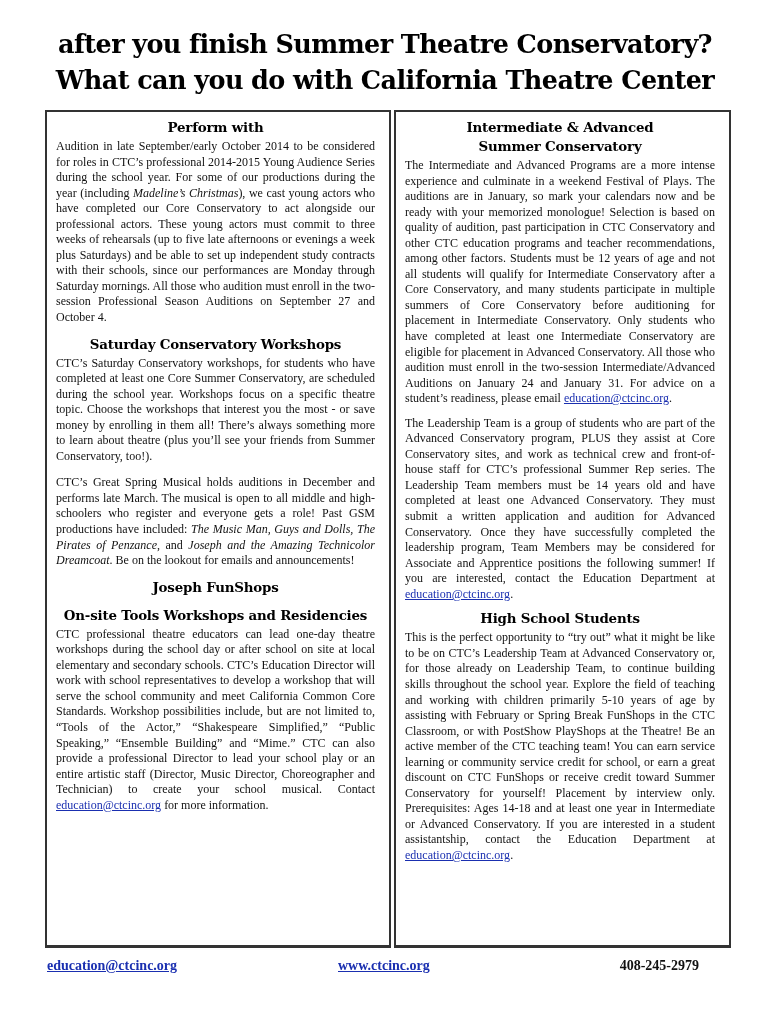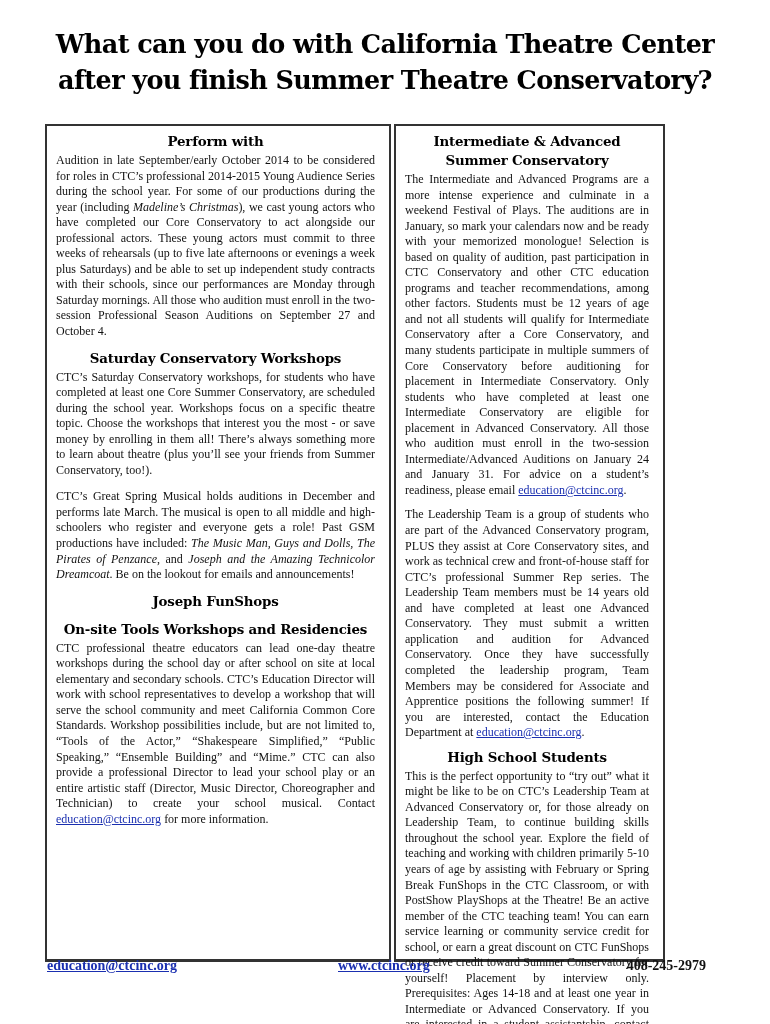--- a/index.html
+++ b/index.html
@@ -9,52 +9,51 @@
   }
   .title {
     position: absolute; left: 0; top: 26px; width: 770px;
     text-align: center; font-family: "DejaVu Serif", serif; font-weight: bold;
     font-size: 25.5px; line-height: 36px; letter-spacing: -0.6px; color: #000;
   }
   .col {
     position: absolute; top: 110px; height: 838px; box-sizing: border-box;
     border: 2px solid #333; border-right-width: 2px; border-bottom-width: 3px;
     padding: 6px 14px 4px 9px;
-    margin-top: 14px;
   }
   .col.left { left: 45px; width: 346px; }
-  .col.right { left: 394px; width: 271px; }
+  .col.right { left: 394px; width: 337px; }
   .sec-title {
     font-family: "DejaVu Serif", serif; font-weight: bold; font-size: 13.4px;
     line-height: 19px; text-align: center; color: #000; margin: 0; letter-spacing: -0.2px;
   }
   .sec-title span { display: block; }
   .body {
     font-size: 12px; line-height: 15.55px; text-align: justify;
     margin: 2px 0 0 0; color: #111; hyphens: none;
   }
   .body i { font-style: italic; }
   .gap-a { height: 9px; }
   .gap-b { height: 7px; }
   a.link { color: #1a2fb0; text-decoration: underline; }
   .footer {
     position: absolute; top: 958px; left: 0; width: 770px; height: 22px;
     font-family: "Liberation Serif", serif; font-weight: bold; font-size: 14px;
   }
   .footer .f1 { position: absolute; left: 47px; }
   .footer .f2 { position: absolute; left: 338px; }
-  .footer .f3 { position: absolute; right: 64px; color: #111; }
+  .footer .f3 { position: absolute; right: 71px; color: #111; }
   .footer a { color: #1a2fb0; text-decoration: underline; }
 </style>
 </head>
 <body>
 
 <div class="title">
+  <div>after you finish Summer Theatre Conservatory?</div>
   <div>What can you do with California Theatre Center</div>
-  <div>after you finish Summer Theatre Conservatory?</div>
 </div>
 
 <div class="col left">
     <div>
       <h2 class="sec-title">
         <span>Perform with</span>
       </h2>
       <p class="body"><span>Audition in late September/early October 2014 to be considered for roles in CTC’s professional 2014-2015 Young Audience Series during the school year. For some of our productions during the year (including </span><i>Madeline’s Christmas</i><span>), we cast young actors who have completed our Core Conservatory to act alongside our professional actors. These young actors must commit to three weeks of rehearsals (up to five late afternoons or evenings a week plus Saturdays) and be able to set up independent study contracts with their schools, since our performances are Monday through Saturday mornings. All those who audition must enroll in the two-session Professional Season Auditions on September 27 and October 4.</span></p>
     </div>
     <div class="gap-a"></div>

